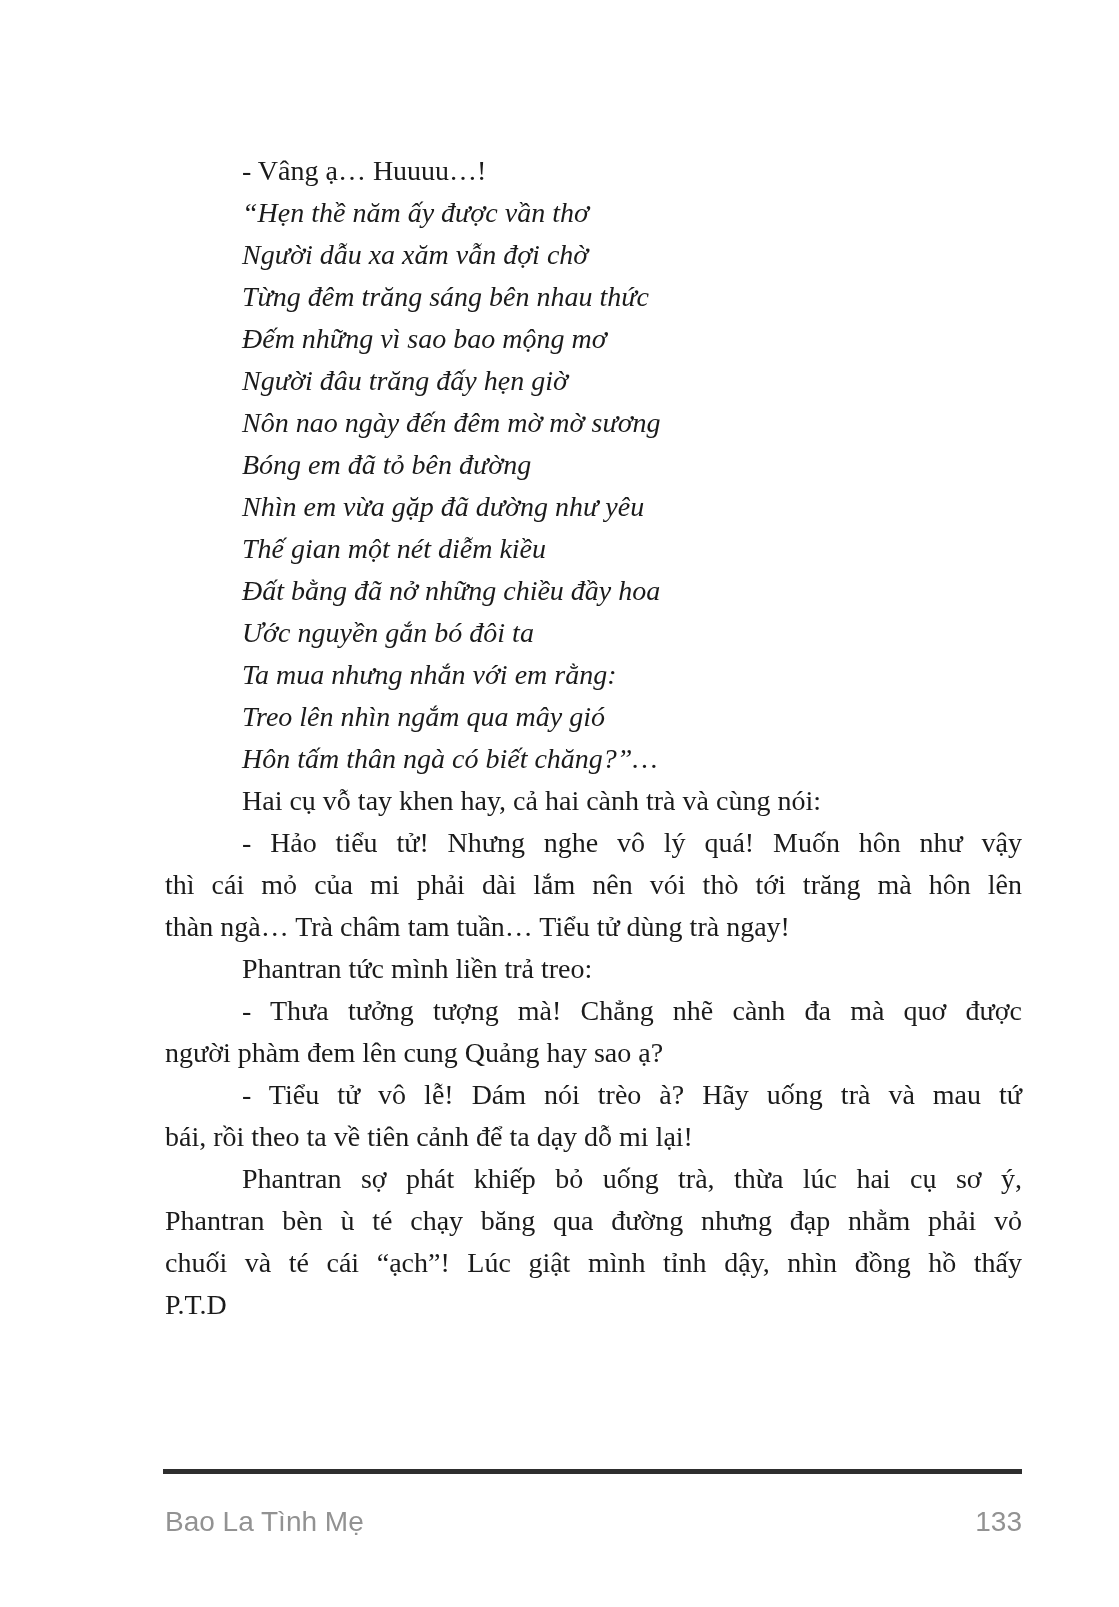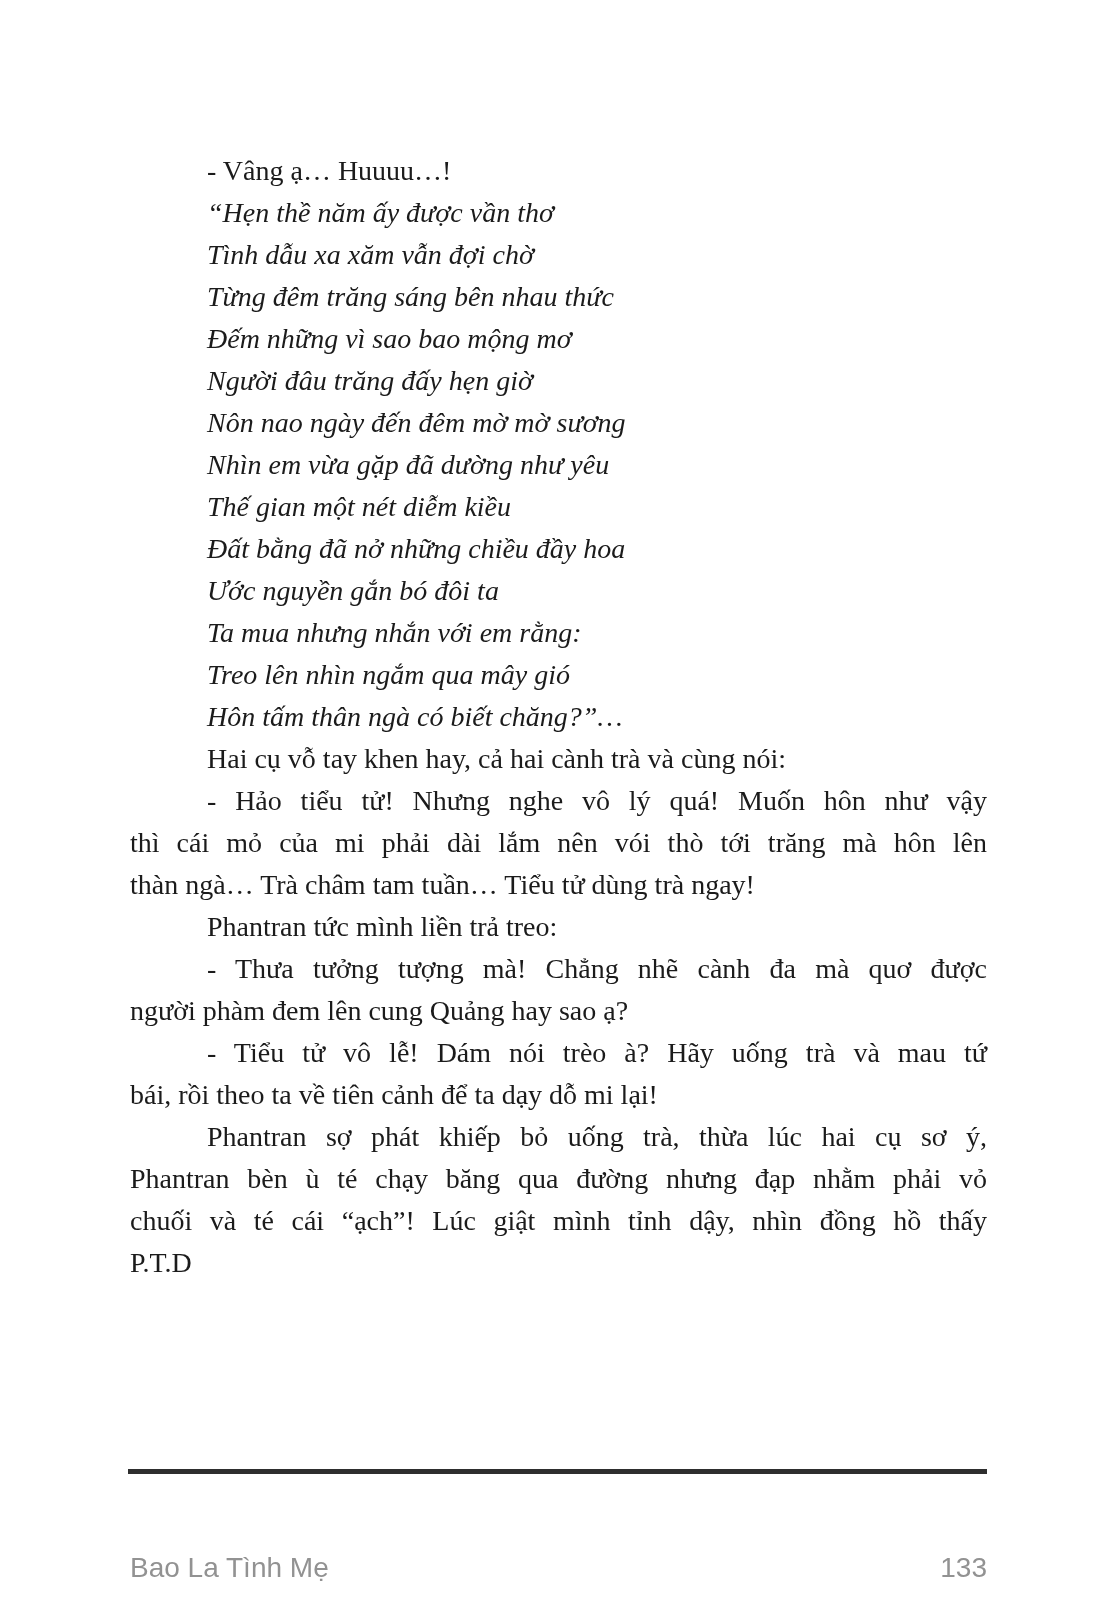--- a/index.html
+++ b/index.html
@@ -3,20 +3,21 @@
 <meta charset="utf-8">
 <style>
   html,body { margin:0; padding:0; }
   .page {
     position:relative;
     width:1027px; height:1607px;
     background:#ffffff;
     color:#1b1b1b;
     overflow:hidden;
     font-family:"Liberation Serif", serif;
+    margin-left:35px;
   }
   .content {
     position:absolute;
     left:130px; top:150px;
     width:857px;
     font-size:28px;
     line-height:42px;
   }
   .line { min-height:42px; white-space:pre; }
   .indent { padding-left:77px; }
@@ -28,45 +29,46 @@
   }
   .right { white-space:normal; }
   .footer-rule {
     position:absolute;
     left:128px; top:1469px;
     width:859px; height:5px;
     background:#2e2e2e;
   }
   .footer {
     position:absolute;
-    left:130px; top:1552px;
+    left:130px; top:1506px;
     width:857px;
     display:flex;
     justify-content:space-between;
     align-items:baseline;
     font-family:"Liberation Sans", sans-serif;
     font-size:28px;
     color:#929292;
   }
 </style>
 </head>
 <body>
 
 <div class="page">
 
   <div class="content">
 
     <div class="line indent">- Vâng ạ… Huuuu…!</div>
 
     <div class="line indent poem">“Hẹn thề năm ấy được vần thơ</div>
-    <div class="line indent poem">Tình dẫu xa xăm vẫn đợi chờ</div>
+    <div class="line indent poem">Người dẫu xa xăm vẫn đợi chờ</div>
     <div class="line indent poem">Từng đêm trăng sáng bên nhau thức</div>
     <div class="line indent poem">Đếm những vì sao bao mộng mơ</div>
     <div class="line indent poem">Người đâu trăng đấy hẹn giờ</div>
     <div class="line indent poem">Nôn nao ngày đến đêm mờ mờ sương</div>
+    <div class="line indent poem">Bóng em đã tỏ bên đường</div>
     <div class="line indent poem">Nhìn em vừa gặp đã dường như yêu</div>
     <div class="line indent poem">Thế gian một nét diễm kiều</div>
     <div class="line indent poem">Đất bằng đã nở những chiều đầy hoa</div>
     <div class="line indent poem">Ước nguyền gắn bó đôi ta</div>
     <div class="line indent poem">Ta mua nhưng nhắn với em rằng:</div>
     <div class="line indent poem">Treo lên nhìn ngắm qua mây gió</div>
     <div class="line indent poem">Hôn tấm thân ngà có biết chăng?”…</div>
 
     <div class="line indent">Hai cụ vỗ tay khen hay, cả hai cành trà và cùng nói:</div>
     <div class="line indent just">- Hảo tiểu tử! Nhưng nghe vô lý quá! Muốn hôn như vậy</div>

